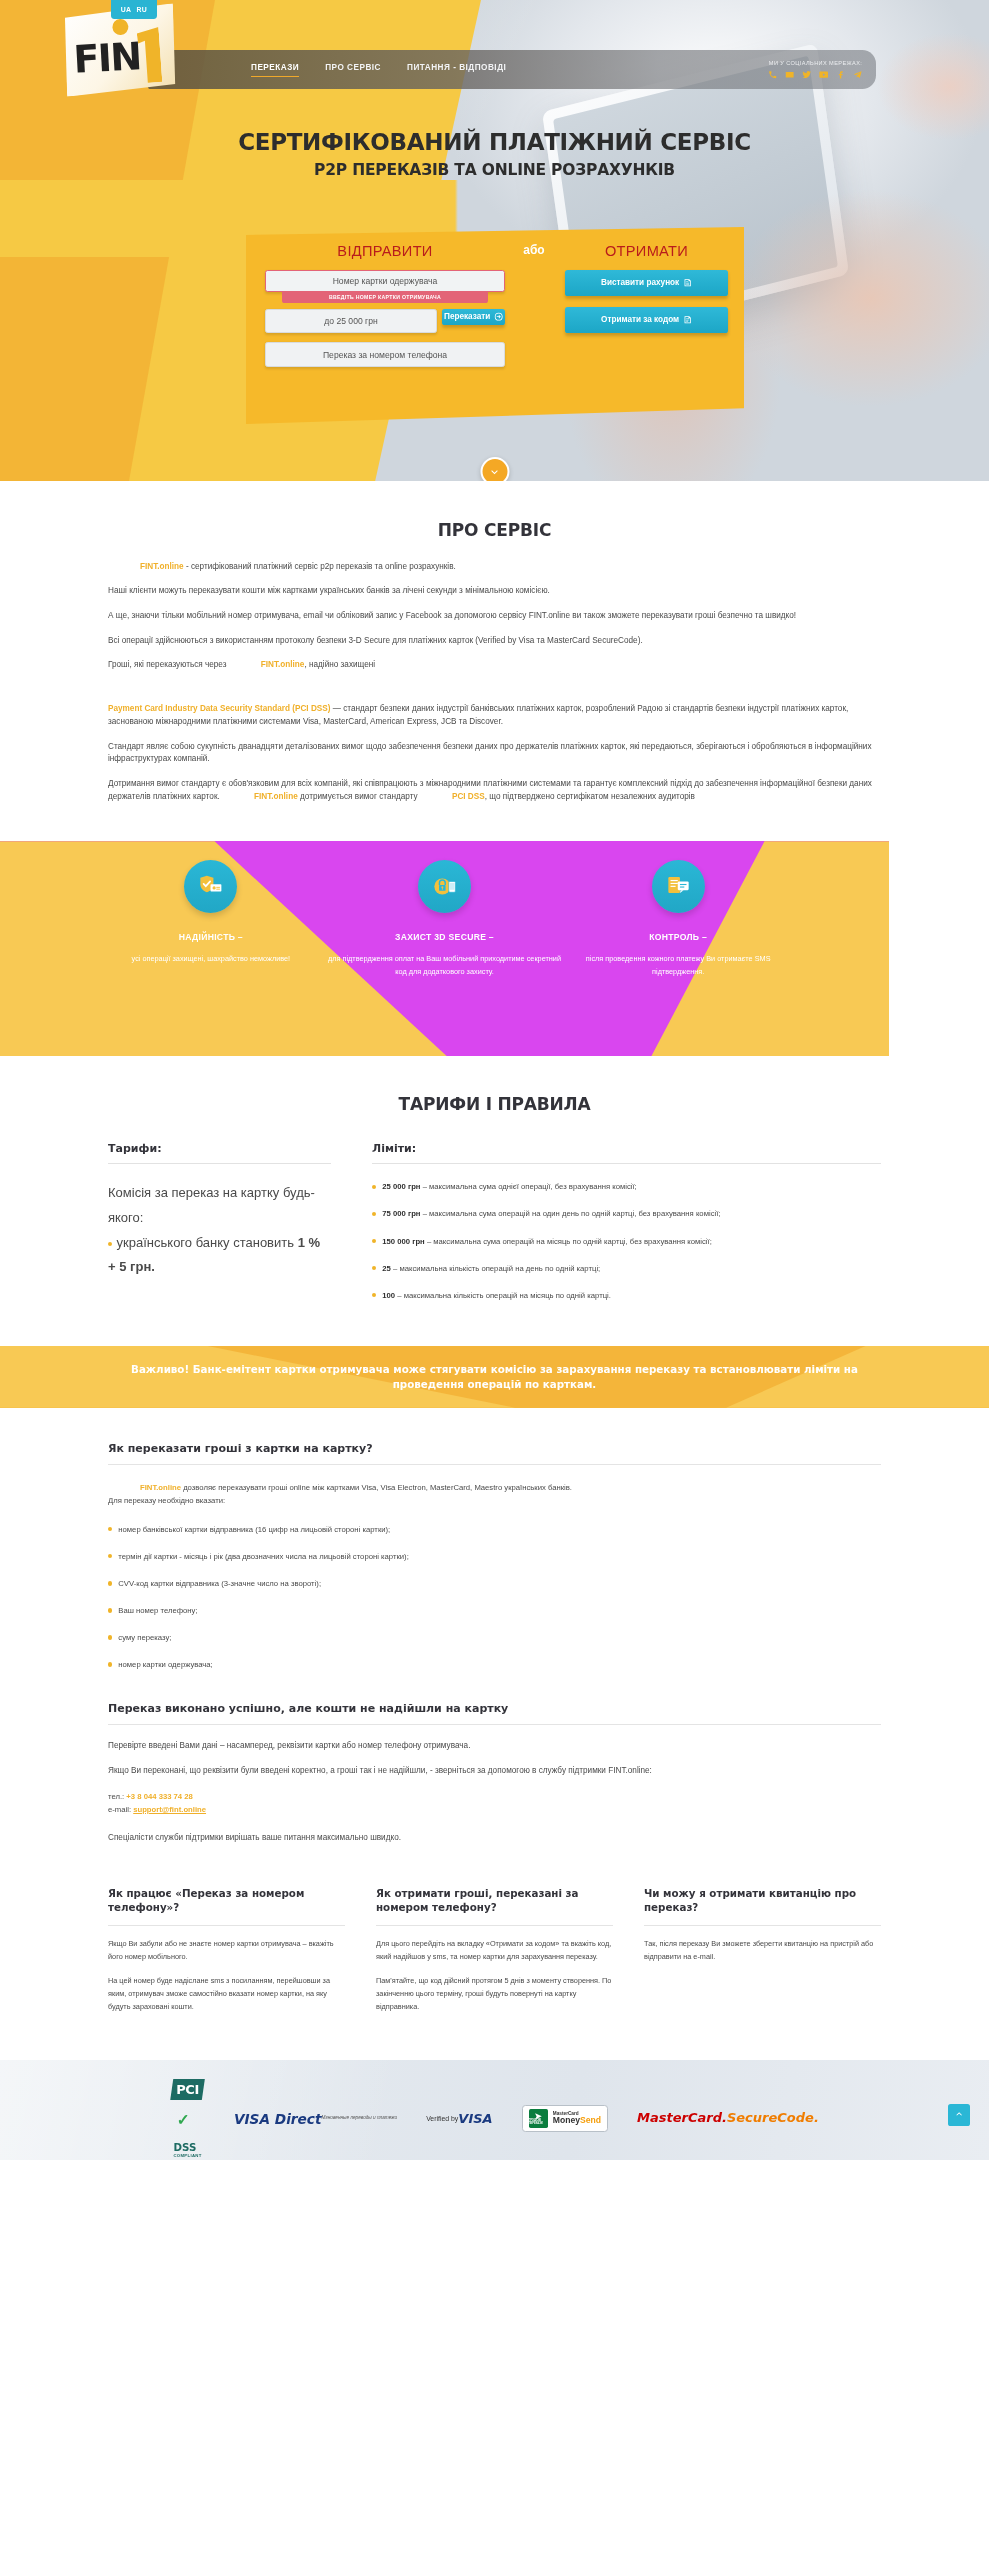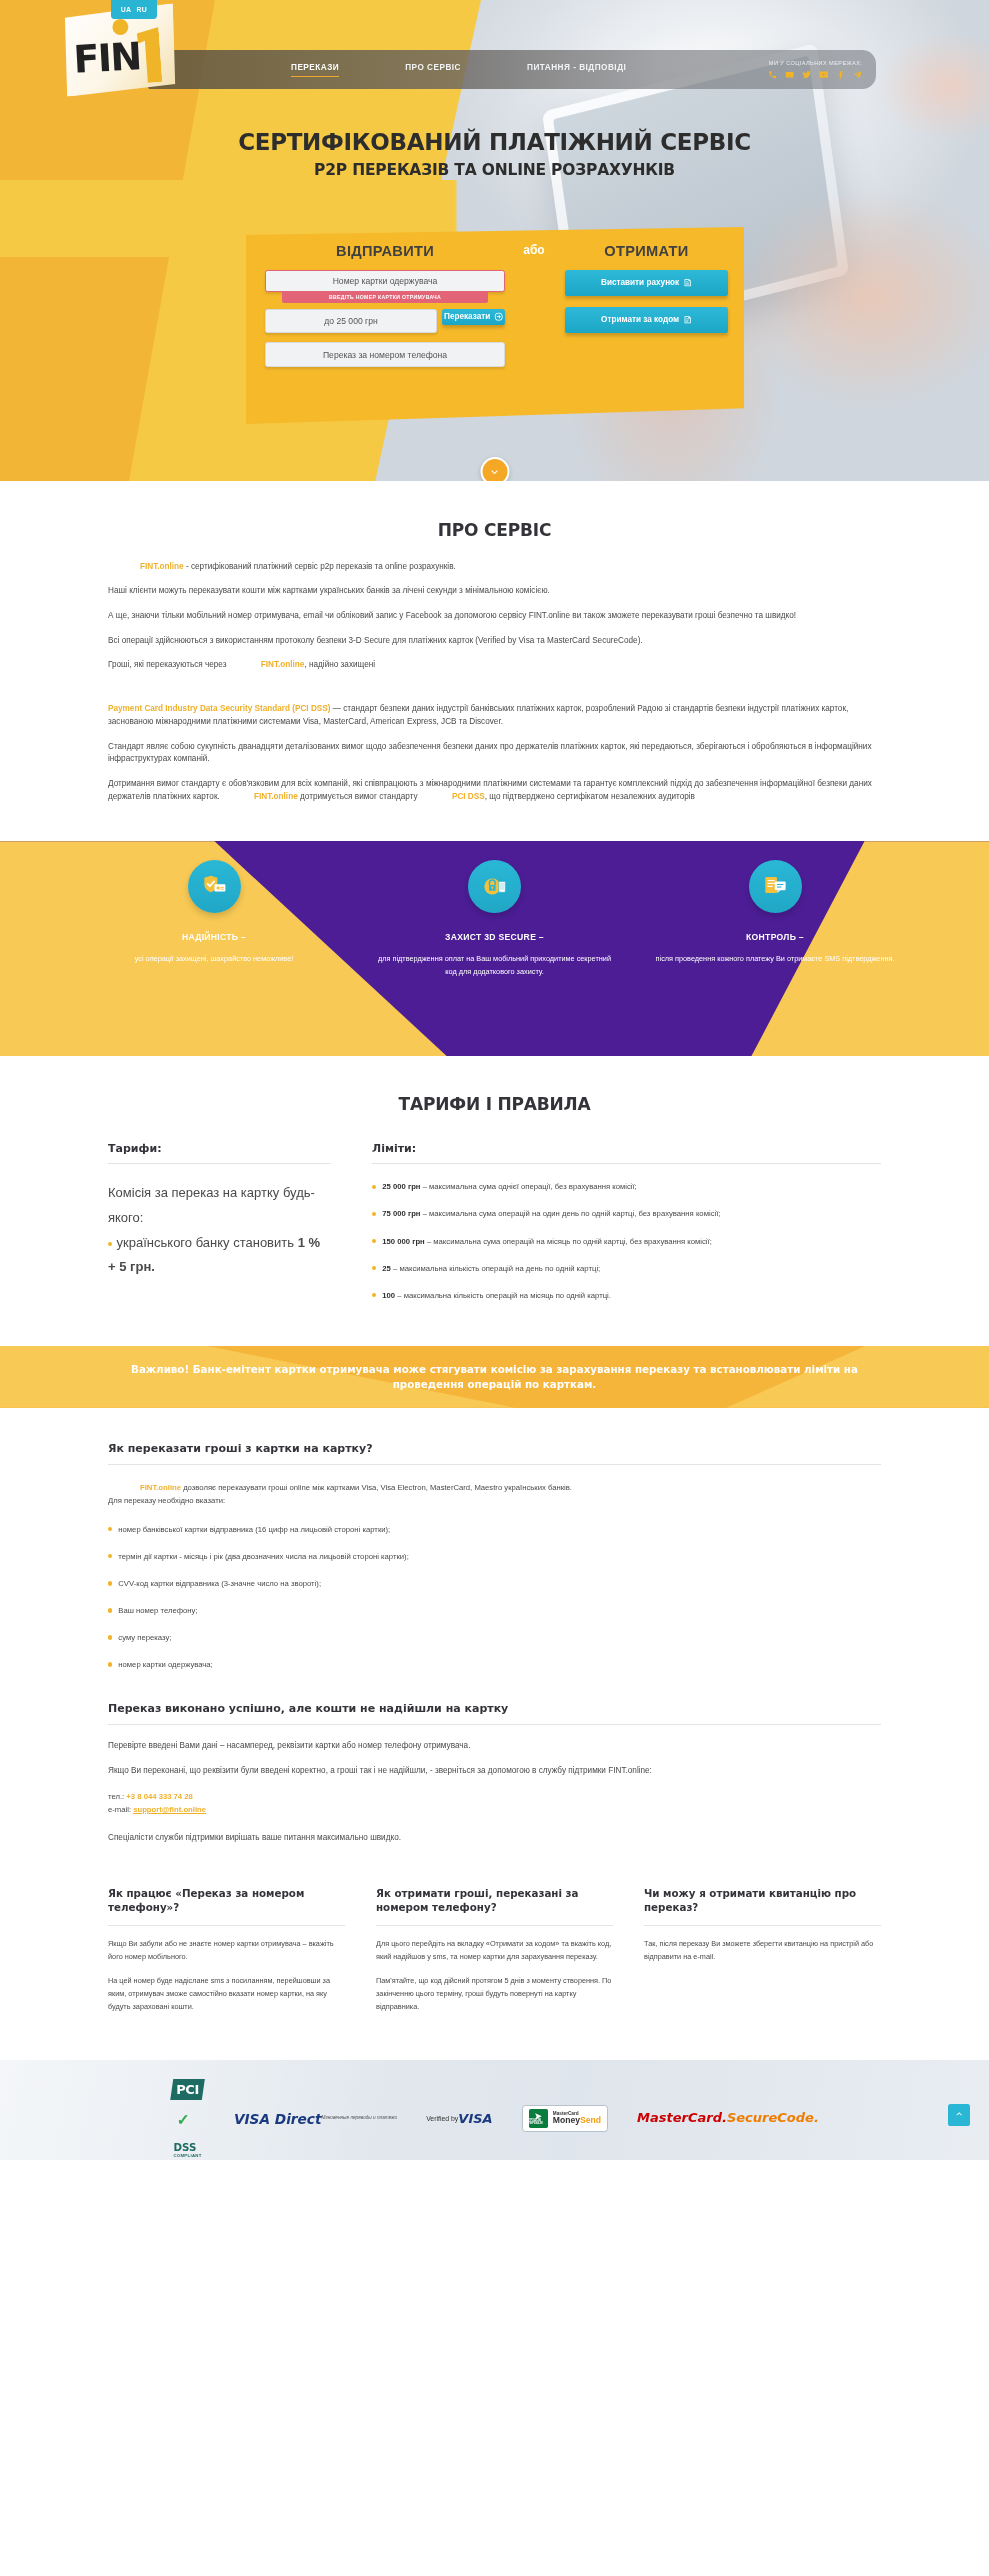--- a/index.html
+++ b/index.html
@@ -95,21 +95,21 @@
   .navbar{
     position:absolute; left:148px; top:50px; width:728px; height:39px;
     background:linear-gradient(90deg, rgba(94,84,62,.88) 0%, rgba(104,100,96,.80) 42%, rgba(120,122,126,.66) 70%, rgba(120,124,130,.60) 100%);
     border-radius:2.6px 13.7px 13.7px 2.6px;
     z-index:22;
     display:flex; align-items:center;
   }
   .nav-links{ display:flex; align-items:center; gap:26px; margin-left:103px; }
   .nav-links a{
     color:#f3f4f6; font-size:8.2px; font-weight:bold; letter-spacing:0.5px;
-    text-decoration:none; padding-bottom:4px; white-space:nowrap;margin-left:40px;
+    text-decoration:none; padding-bottom:4px; white-space:nowrap;
   }
   .nav-links a.active{ color:#fff; border-bottom:1.7px solid #f0a92b; }
   .social-wrap{ margin-left:auto; margin-right:13.7px; text-align:right; }
   .social-label{ font-size:5.6px; color:#eceef0; letter-spacing:0.4px; margin-bottom:3.4px; }
   .social-icons{ display:flex; gap:7.7px; justify-content:flex-end; align-items:center; }
   .social-icons svg{ width:9.4px; height:9.4px; fill:#f0b429; display:block; }
 
   
   .hero-head{
     position:absolute; left:0; top:129px; width:989px; text-align:center; z-index:21;
@@ -130,21 +130,21 @@
     clip-path:polygon(0 4%, 100% 0, 100% 92%, 0 100%);
   }
   .panel-inner{ position:relative; width:100%; height:100%; }
   .panel .col-left{ position:absolute; left:19px; top:15.5px; width:240px; }
   .panel .col-right{ position:absolute; left:319px; top:15.5px; width:163px; }
   .panel .or{
     position:absolute; left:262px; top:15.5px; width:52px; text-align:center;
     color:#ffffff; font-weight:bold; font-size:12px;
   }
   .col-title{
-    text-align:center; color:#404040; font-weight:bold; font-size:14.6px;
+    text-align:center; color:#b91c1c; font-weight:normal; font-size:14.6px;
     letter-spacing:0.3px; margin-bottom:11px;
   }
   .field{
     width:100%; height:22px; background:#f0f2f3; border:0.9px solid #d8dcdf;
     border-radius:2.6px; display:flex; align-items:center; justify-content:center;
     font-size:8.6px; color:#555; box-shadow:0 1.7px 2.6px rgba(0,0,0,.12);
   }
   .field.error{ border:1.7px solid #e36477; background:#f1f3f4; }
   .err-msg{
     margin:0 auto; width:86%; background:#e36477; color:#fff;
@@ -184,22 +184,22 @@
   .para{ font-size:8.2px; color:#4a4a4a; line-height:1.55; margin-top:12px; }
   .hl{ color:#f0b02a; font-weight:bold;padding-left:32px; }
   .hl-b{ color:#f0b02a; font-weight:bold; }
 
   .about{ padding-top:39px; padding-bottom:38px; }
   .about .para:first-of-type{ margin-top:20.6px; }
   .gap-lg{ height:19px; }
 
   
   .features{
-    position:relative; width:989px; height:215px; overflow:hidden;
-    background:#4c1d95;
+    position:relative; width:889px; height:215px; overflow:hidden;
+    background:#d946ef;
   }
   .features:before{
     content:""; position:absolute; left:0; top:0; width:447px; height:215px;
     background:#f8c954; clip-path:polygon(0 0, 48% 0, 100% 100%, 0 100%);
   }
   .features:after{
     content:""; position:absolute; right:0; top:0; width:283px; height:215px;
     background:#f8c954; clip-path:polygon(56% 0, 100% 0, 100% 100%, 16% 100%);
   }
   .feat-row{

